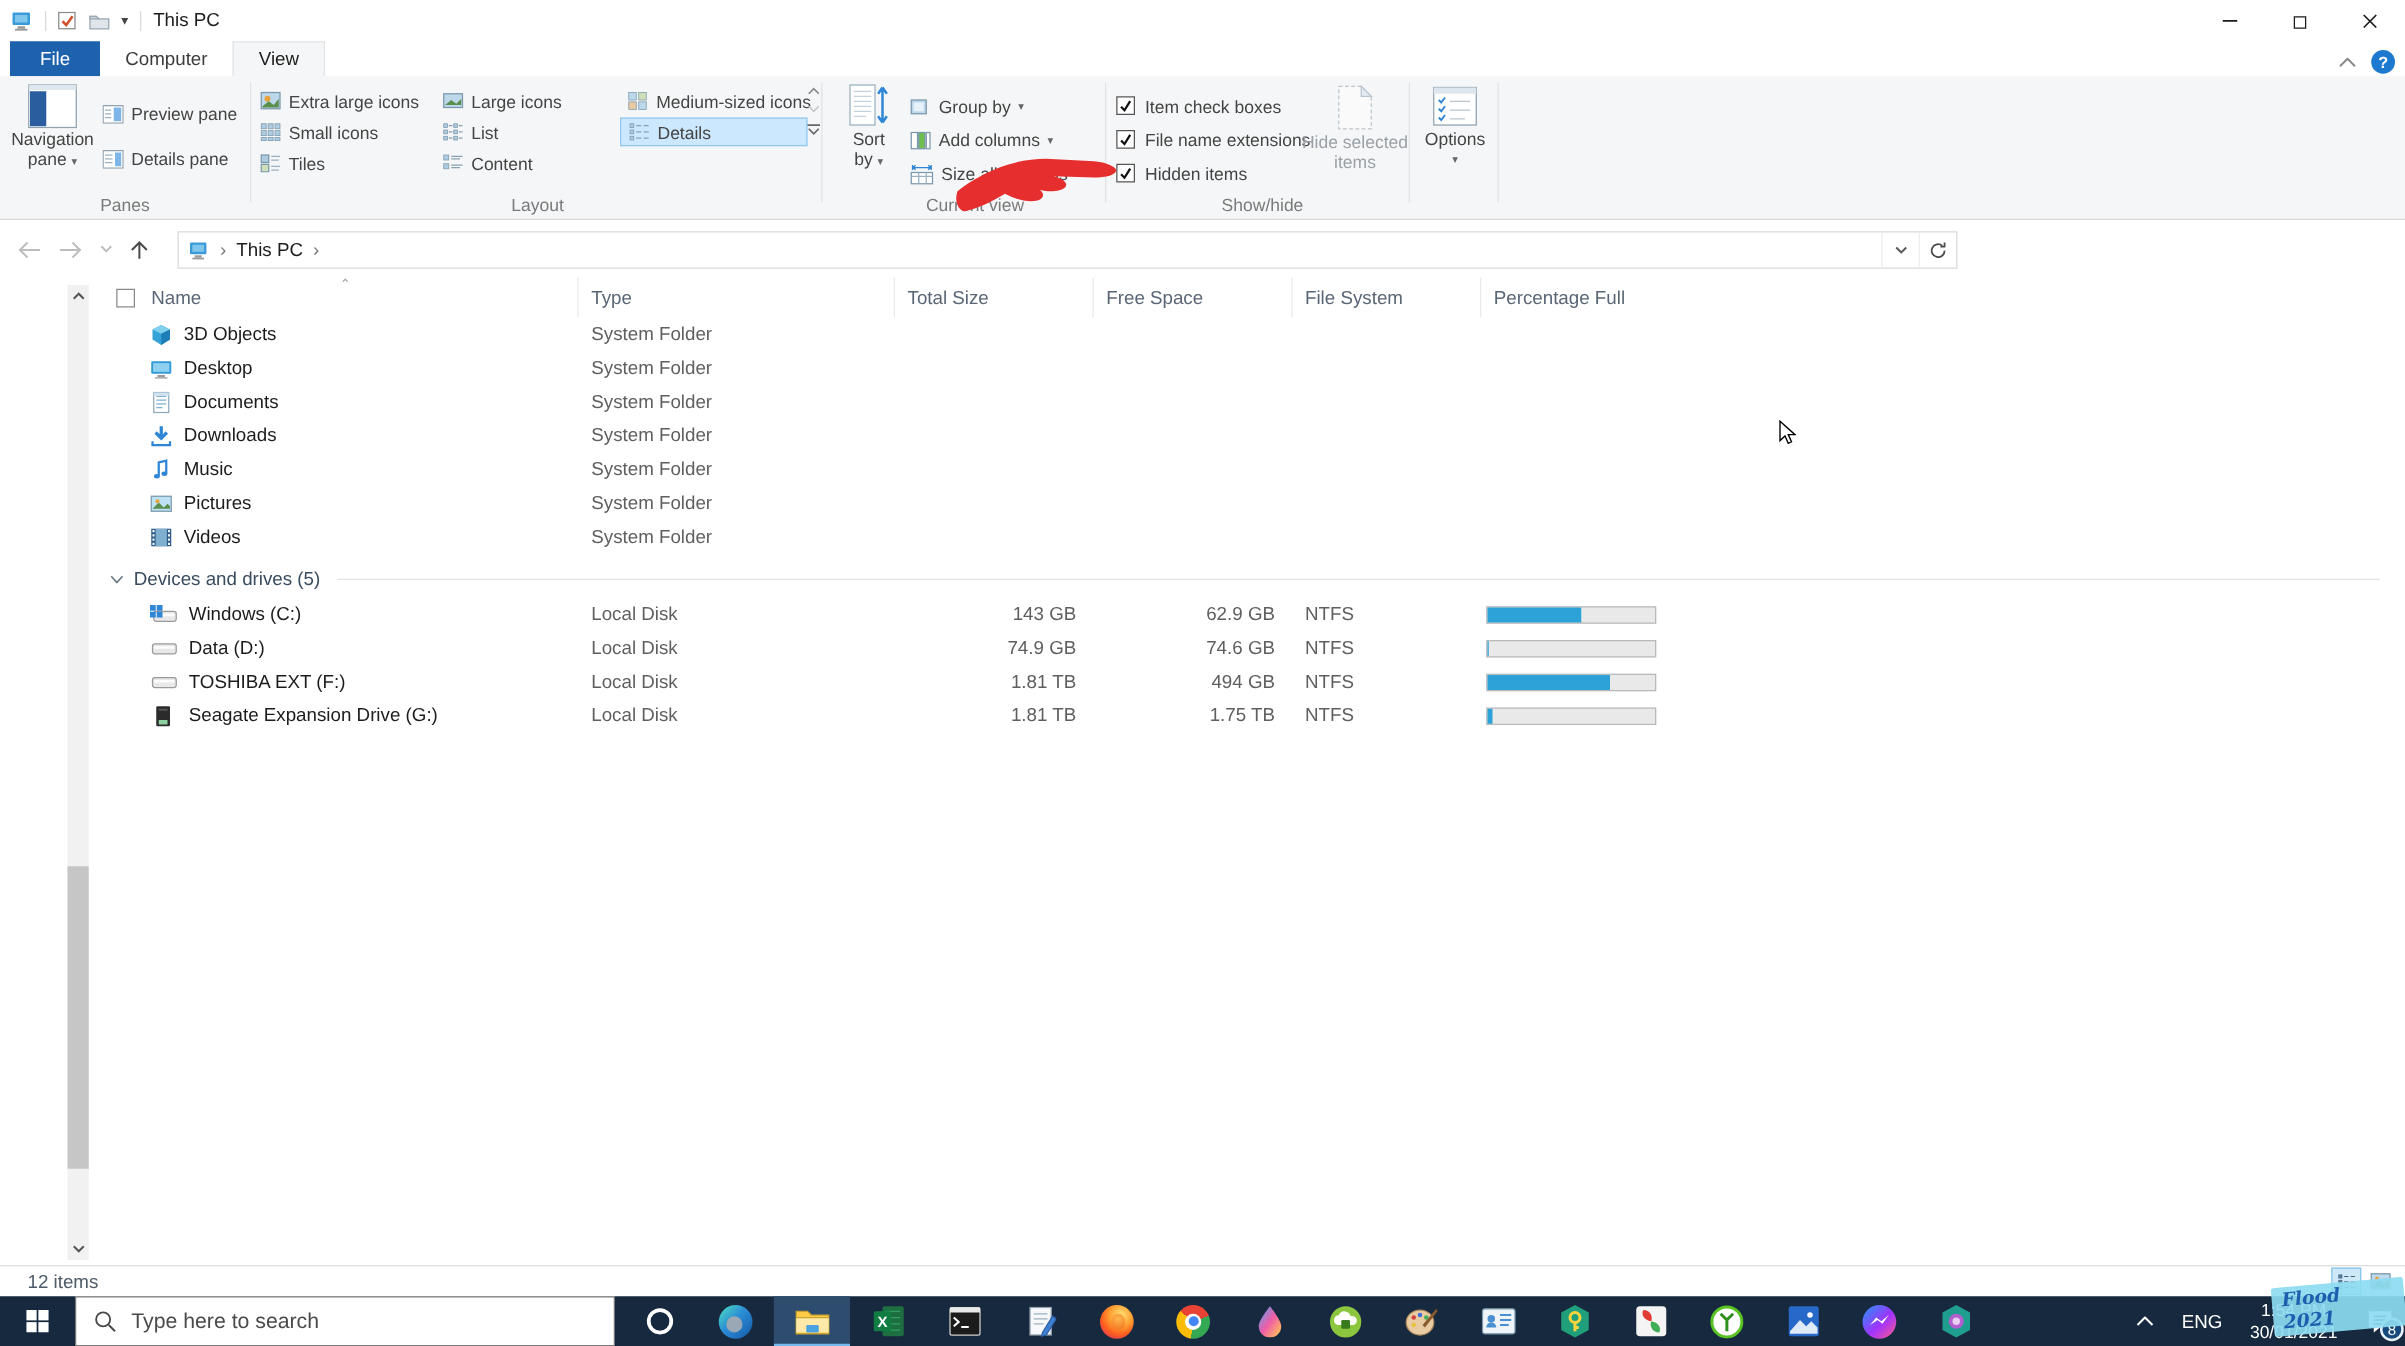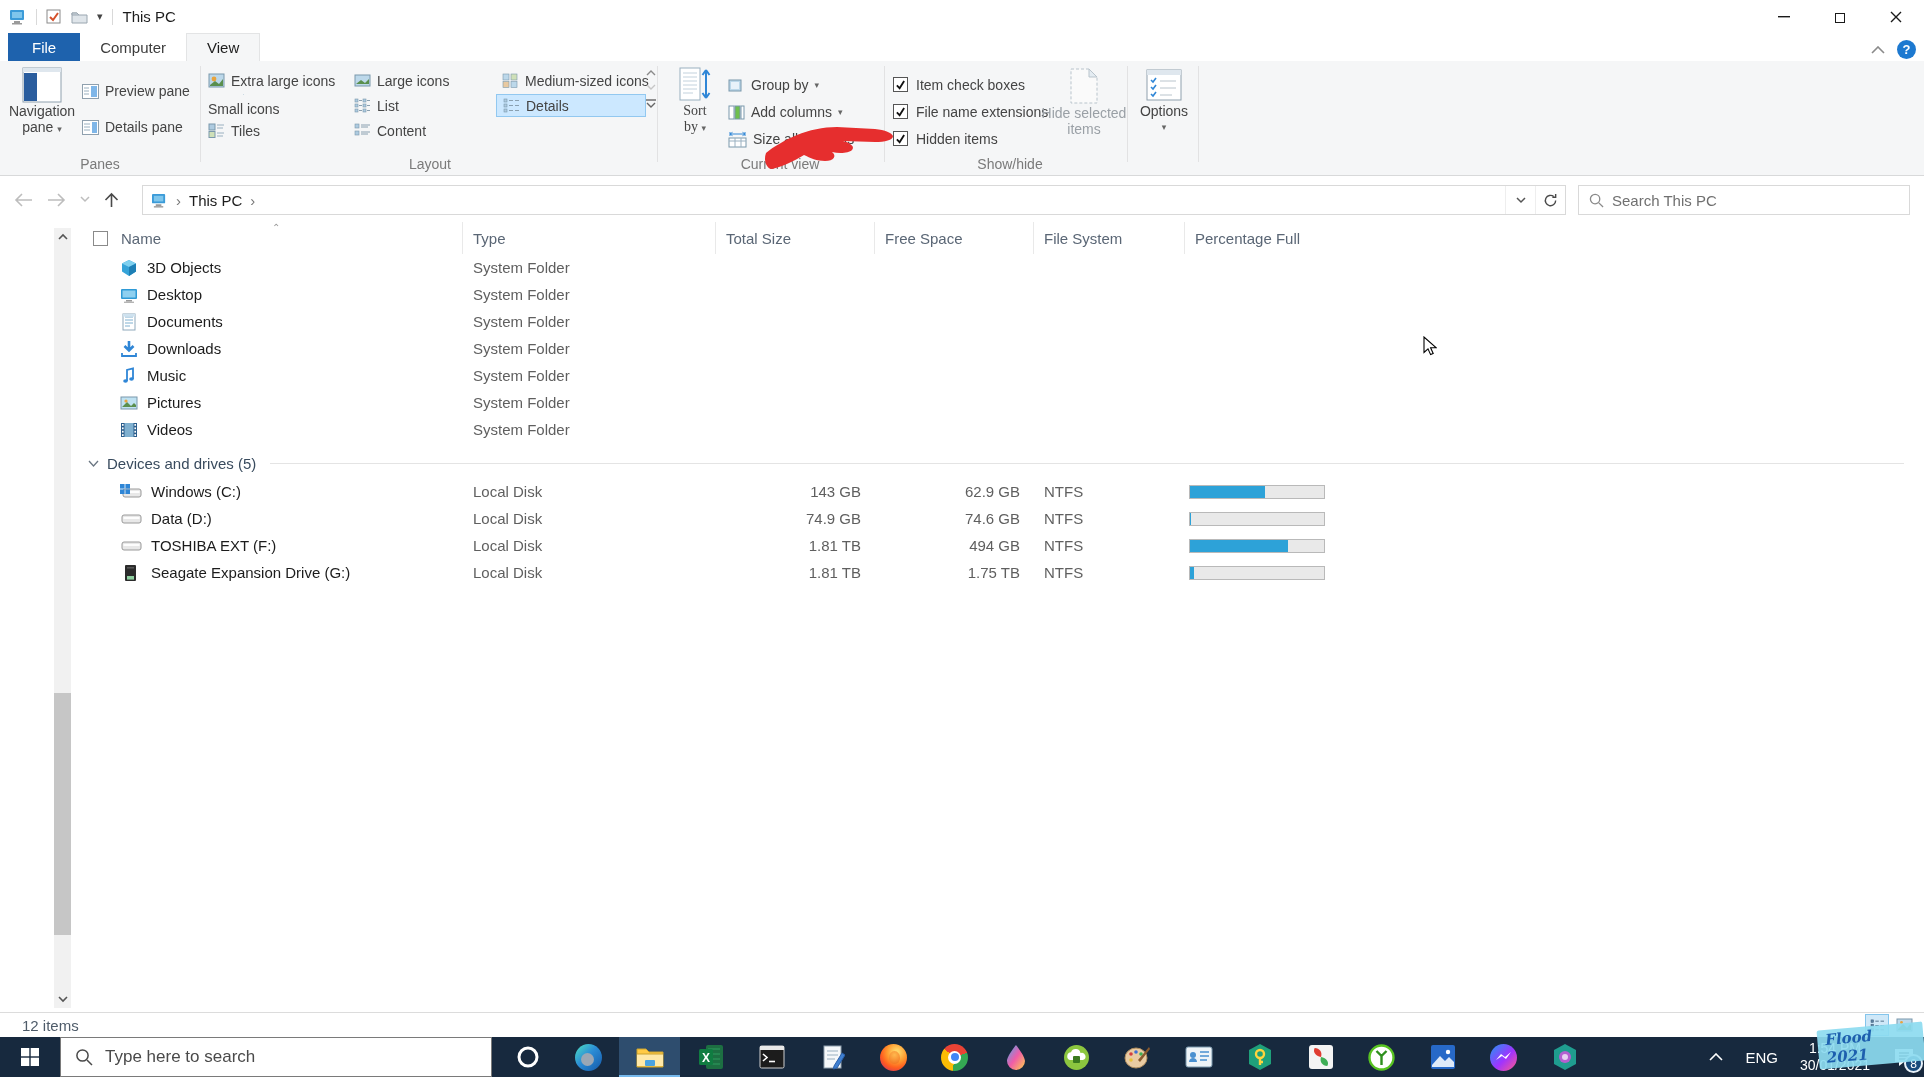--- a/index.html
+++ b/index.html
@@ -198,21 +198,21 @@
   <div class="rsep" style="left:200px;"></div>
 
   <div class="layout-item abs" style="left:202px; top:8px;">
     <svg width="17" height="15" viewBox="0 0 17 15">
         <rect x="1" y="1" width="15" height="13" fill="#bcd8ea" stroke="#7a98ac"></rect>
         <circle cx="6" cy="6" r="2.4" fill="#e8a33d"></circle>
         <path d="M2 12l5-4 4 3 4-5v7H2z" fill="#5a8f4e"></path>
       </svg>
     <span>Extra large icons</span>
   </div>
-  <div class="layout-item abs" style="left:202px; top:33px;flex-direction:column;">
+  <div class="layout-item abs" style="left:202px; top:33px;">
     <svg width="17" height="15" viewBox="0 0 17 15">
         <g fill="#aecbe0" stroke="#7a98ac" stroke-width="0.6">
           <rect x="1" y="1" width="4" height="4"></rect>
           <rect x="6.5" y="1" width="4" height="4"></rect>
           <rect x="12" y="1" width="4" height="4"></rect>
           <rect x="1" y="6.5" width="4" height="4"></rect>
           <rect x="6.5" y="6.5" width="4" height="4"></rect>
           <rect x="12" y="6.5" width="4" height="4"></rect>
           <rect x="1" y="12" width="4" height="2.5"></rect>
           <rect x="6.5" y="12" width="4" height="2.5"></rect>
@@ -291,21 +291,21 @@
         <path d="M1 1l4 4 4-4" stroke="#c6c6c6" stroke-width="1.4" fill="none"></path>
       </svg>
     <svg width="12" height="10" viewBox="0 0 12 10">
         <path d="M1 1h10" stroke="#666" stroke-width="1.4"></path>
         <path d="M2 4l4 4 4-4" stroke="#666" stroke-width="1.4" fill="none"></path>
       </svg>
   </div>
   <div class="rlabel" style="left:330px; width:200px;margin-top:20px;">Layout</div>
   <div class="rsep" style="left:657px;"></div>
 
-  <div class="bigbtn" style="left:672px; top:6px; width:46px;font-family:Liberation Serif, serif;">
+  <div class="bigbtn" style="left:672px; top:6px; width:46px;">
     <svg width="32" height="36" viewBox="0 0 32 36">
         <rect x="1" y="1" width="20" height="32" fill="#fff" stroke="#9ab0c0"></rect>
         <path d="M4 6h14M4 10h14M4 14h14M4 18h14M4 22h14M4 26h10" stroke="#c3d2dd"></path>
         <path d="M27 3v28M27 3l-3.5 5M27 3l3.5 5M27 31l-3.5-5M27 31l3.5-5" stroke="#2f86d6" stroke-width="2" fill="none"></path>
       </svg>
     <span>Sort</span>
     <span><span>by</span> <span class="caret">▾</span></span>
   </div>
   <div class="smallbtn abs" style="left:728px; top:12px;">
     <svg width="17" height="15" viewBox="0 0 17 15">
@@ -428,27 +428,20 @@
         <svg width="10" height="7" viewBox="0 0 10 7">
           <path d="M1 1l4 4 4-4" stroke="#555" stroke-width="1.5" fill="none"></path>
         </svg>
       </div>
     <div class="addr-btn">
         <svg width="15" height="15" viewBox="0 0 16 16">
           <path d="M13.5 8a5.5 5.5 0 1 1-2-4.2" stroke="#4a4a4a" stroke-width="1.5" fill="none"></path>
           <path d="M13.5 1v3.5H10" stroke="#4a4a4a" stroke-width="1.5" fill="none"></path>
         </svg>
       </div>
-  </div>
-  <div class="search-field">
-    <svg width="15" height="15" viewBox="0 0 16 16">
-        <circle cx="6.5" cy="6.5" r="5" stroke="#8a8a8a" stroke-width="1.4" fill="none"></circle>
-        <path d="M10.5 10.5L15 15" stroke="#8a8a8a" stroke-width="1.4"></path>
-      </svg>
-    <input placeholder="Search This PC" style="">
   </div>
 </div>
 
 <div class="content">
 
   <div class="vscroll">
     <span class="arrow" style="top:0;">
         <svg width="10" height="7" viewBox="0 0 10 7">
           <path d="M1 6l4-4 4 4" stroke="#555" stroke-width="1.6" fill="none"></path>
         </svg>

